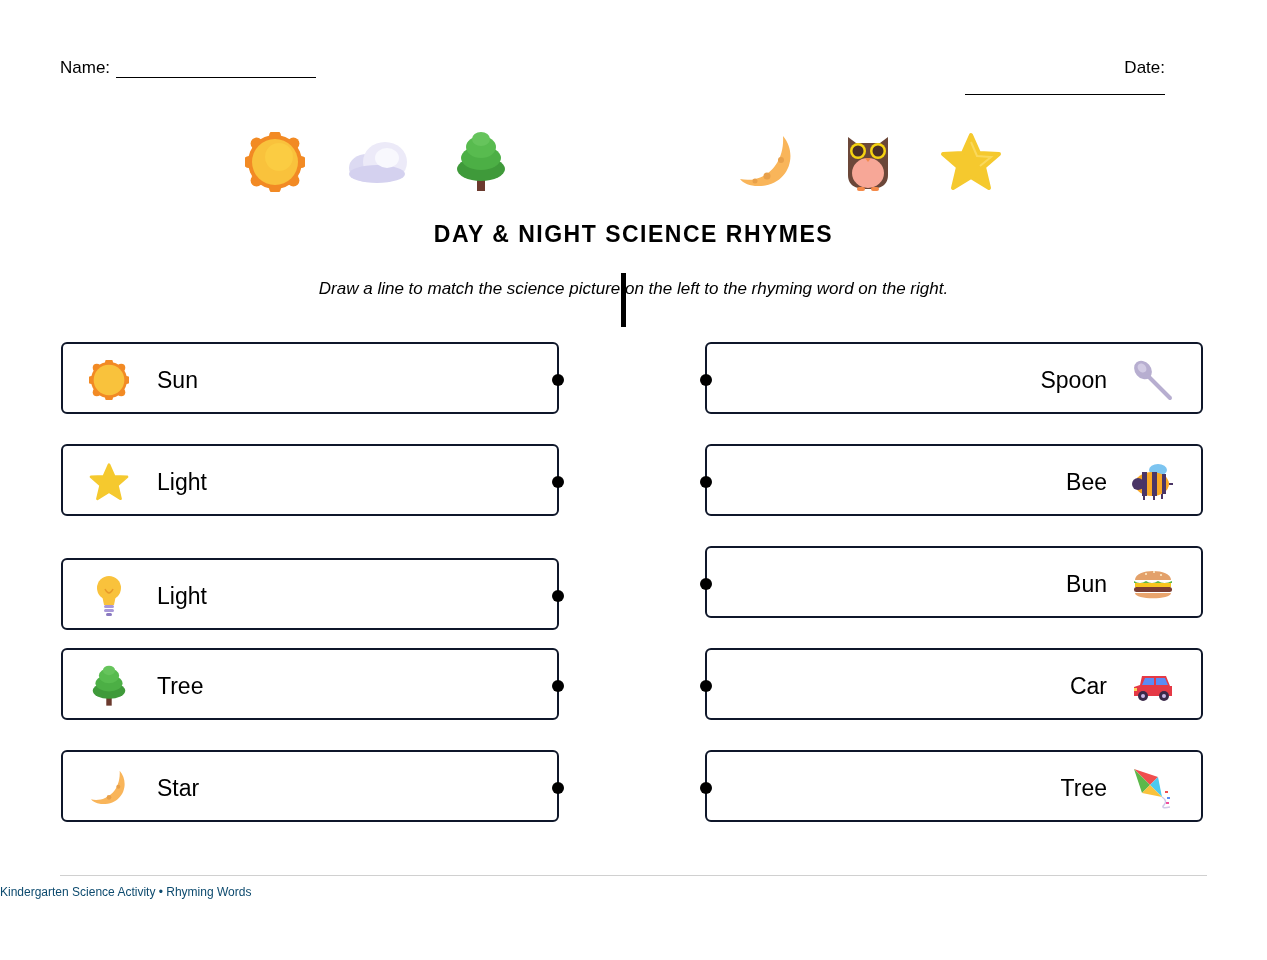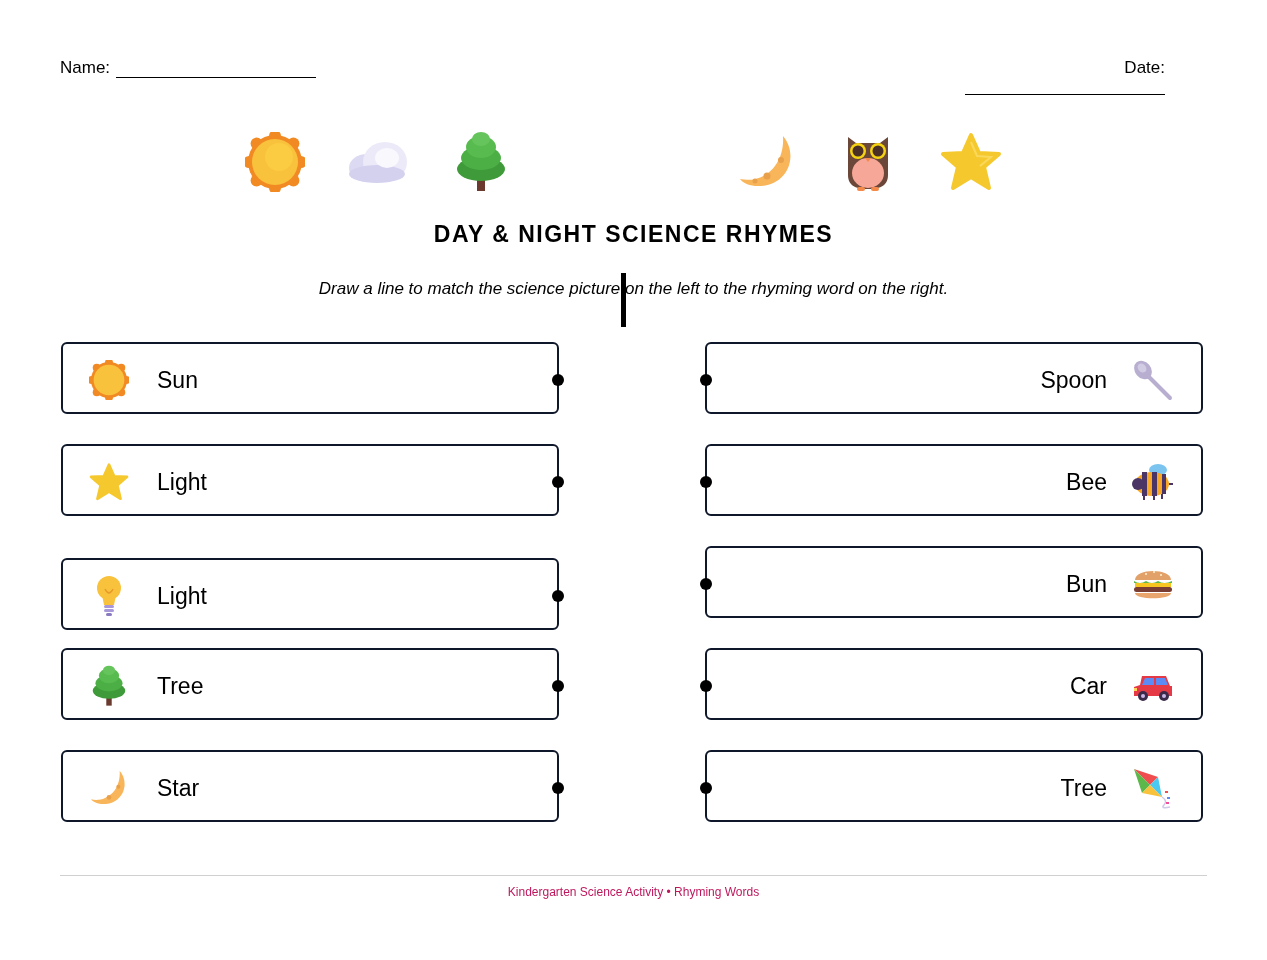--- a/index.html
+++ b/index.html
@@ -21,21 +21,21 @@
   .box .bicon { position:absolute; top:14px; width:44px; height:44px; display:flex; align-items:center; justify-content:center; }
   .box.left .bicon { left:24px; }
   .box.right .bicon { right:26px; }
   .box .word { position:absolute; top:0; height:72px; line-height:72px; font-size:23px; }
   .box.left .word { left:94px; }
   .box.right .word { right:94px; }
   .dot { position:absolute; top:30px; width:12px; height:12px; border-radius:50%; background:#000; }
   .box.left .dot { right:-7px; }
   .box.right .dot { left:-7px; }
   .footer-rule { position:absolute; top:875px; left:60px; width:1147px; height:1px; background:#d0d0d0; }
-  .footer { position:absolute; top:885px; left:0; width:1267px; text-align:center; font-size:12px; color:#be185d; }
+  .footer { position:absolute; top:885px; left:0; width:1267px; text-align:left; font-size:12px; color:#0c4a6e; }
   svg { display:block; }
 </style>
 </head>
 <body>
 
 <div class="field name-field">
   <span>Name:</span>
   <span class="line"></span>
 </div>
 <div class="field date-field">

